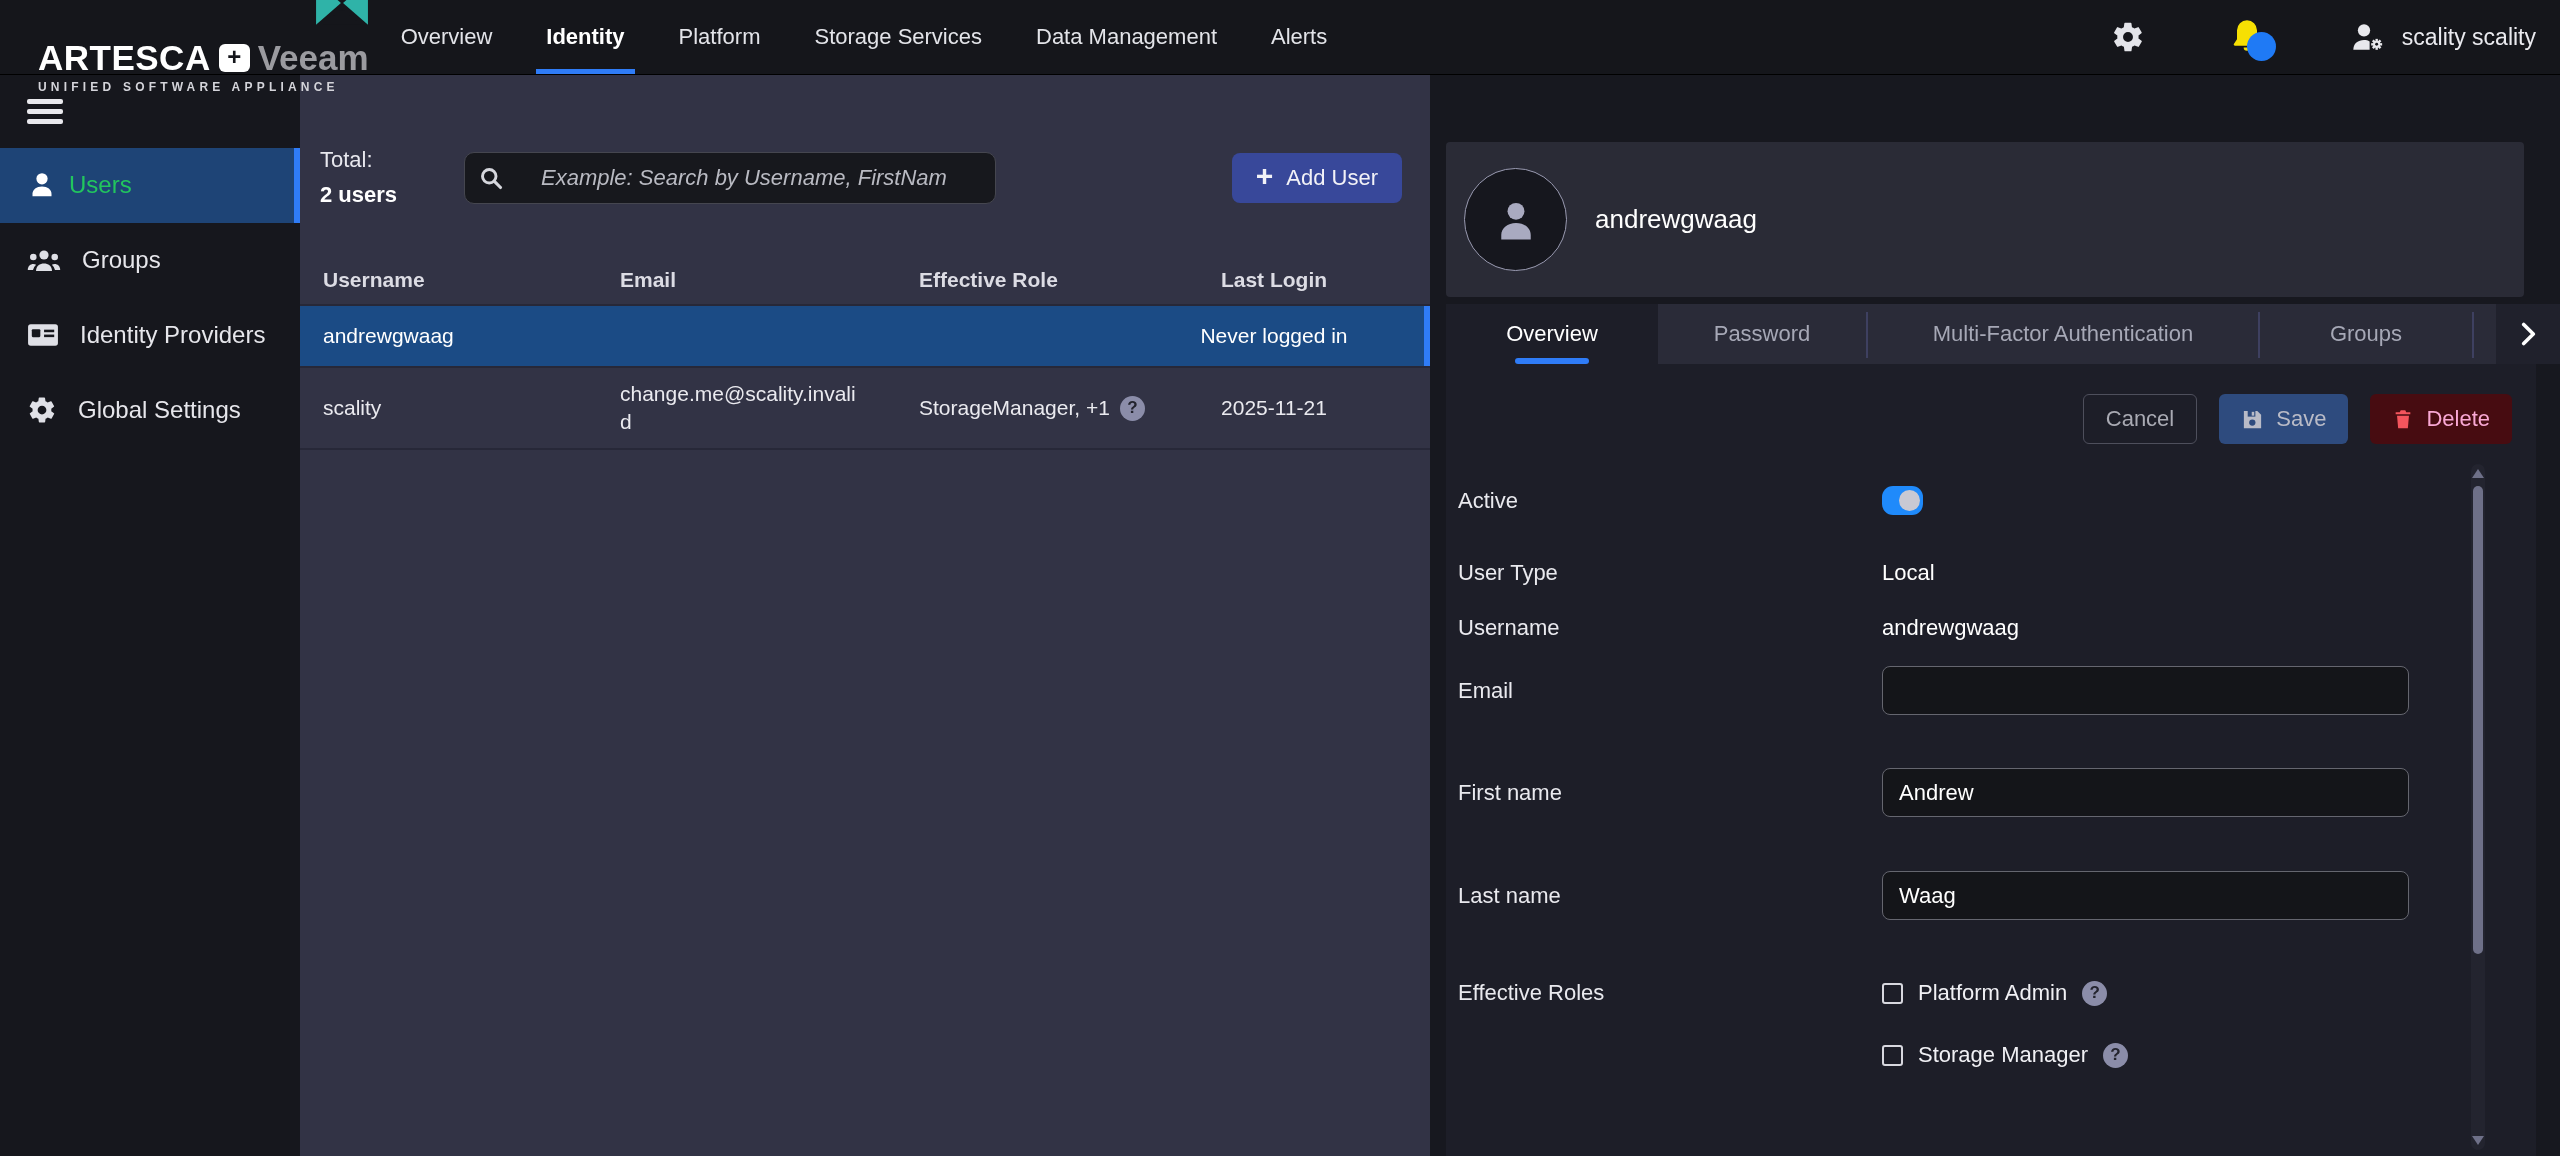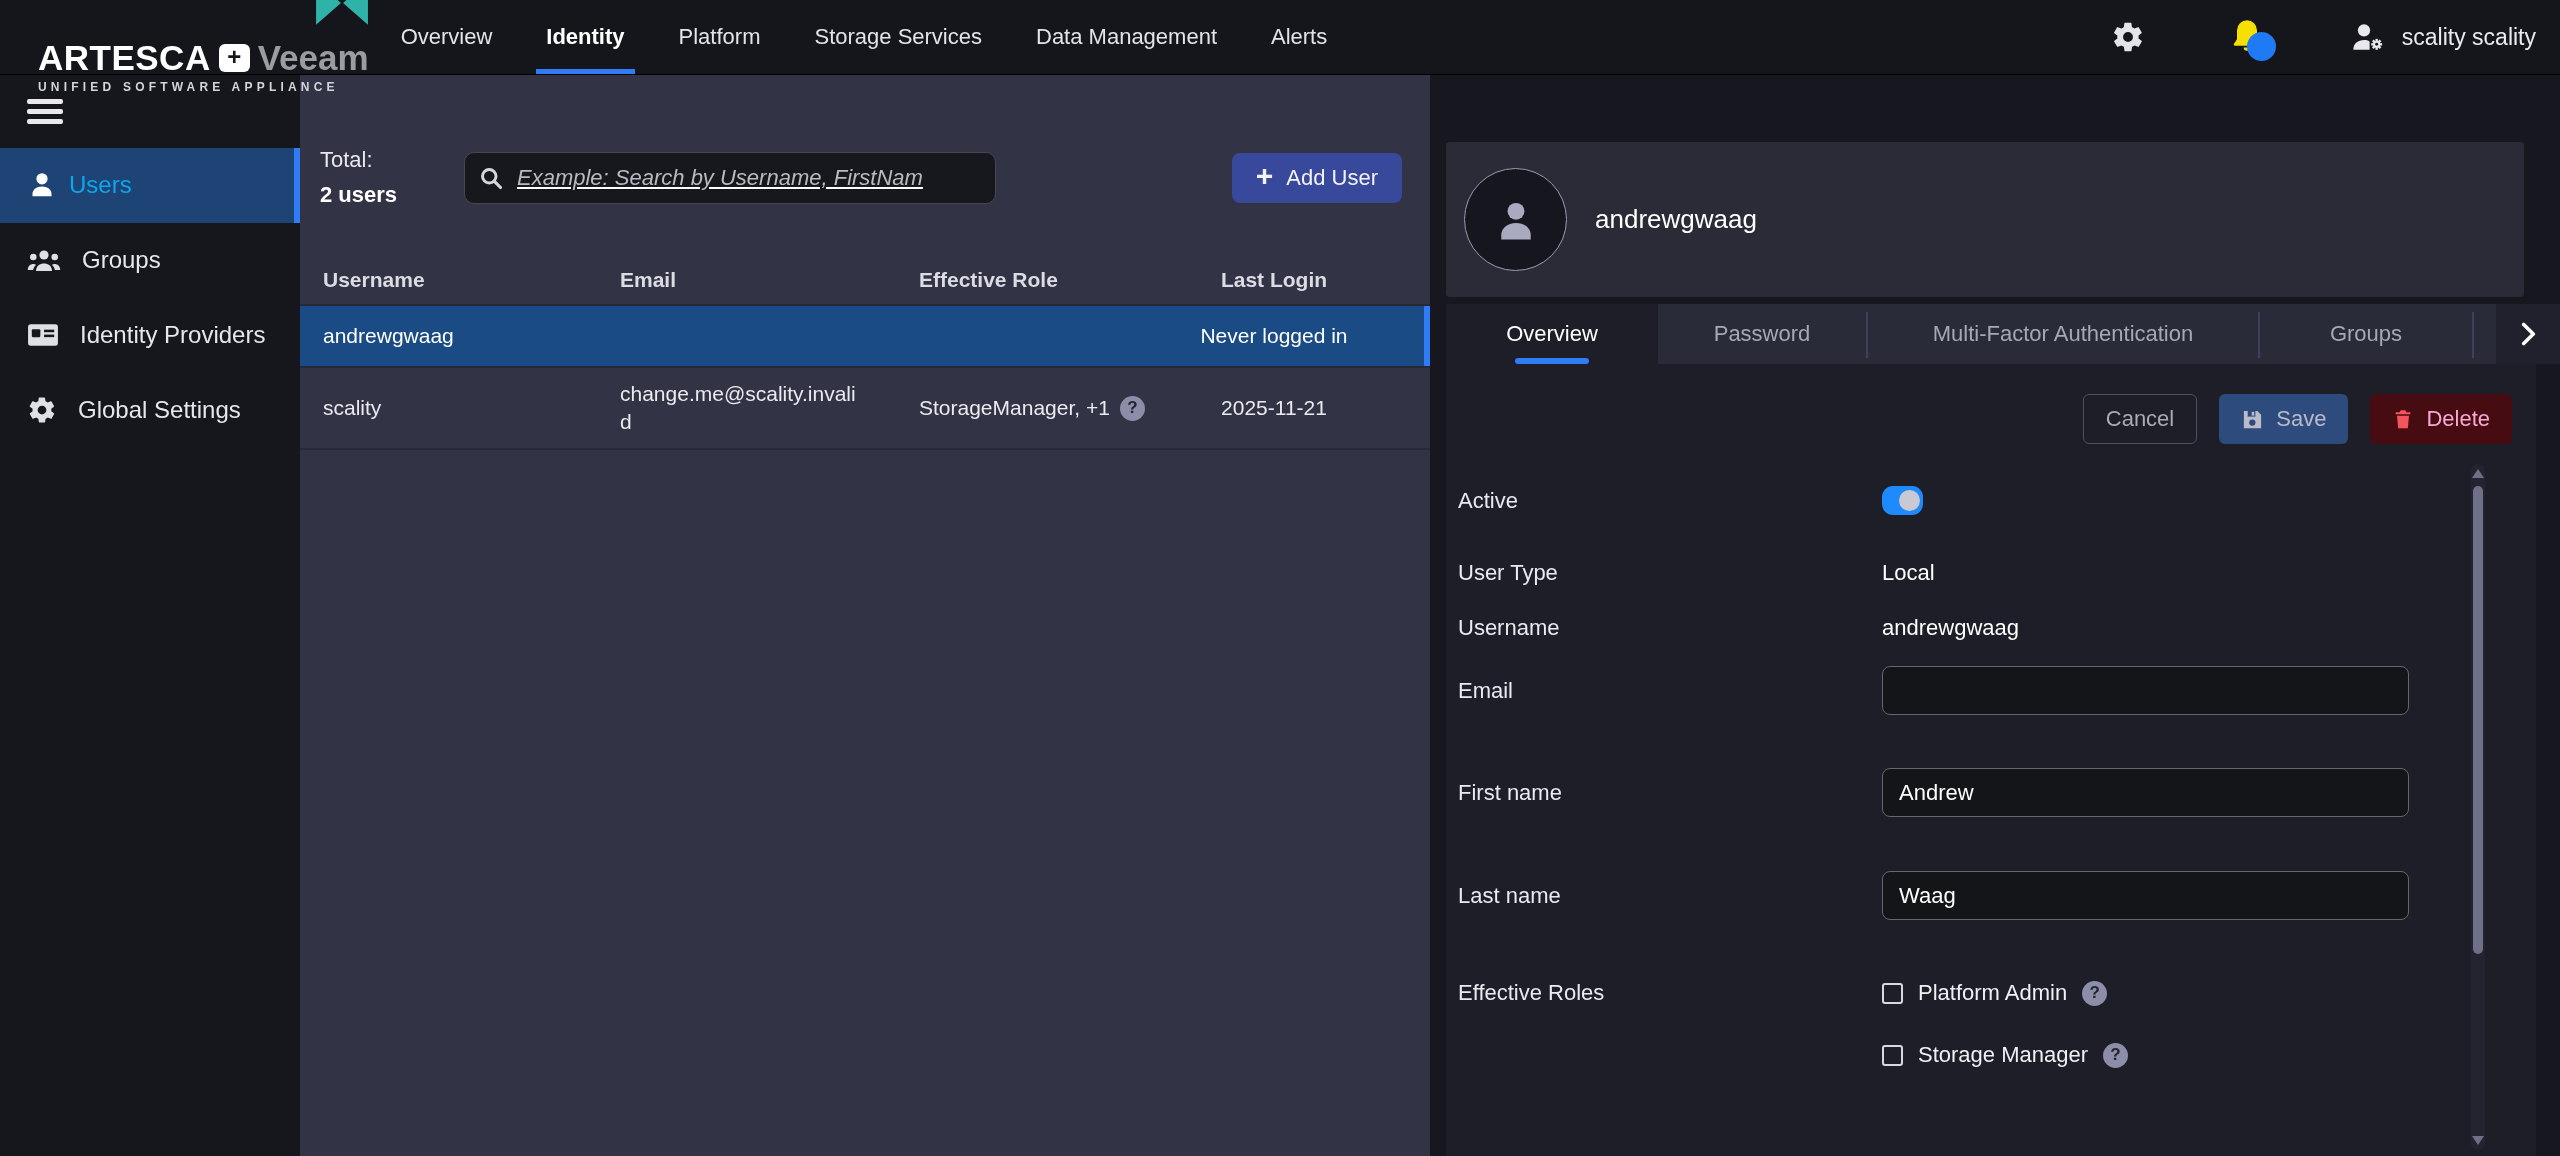--- a/index.html
+++ b/index.html
@@ -32,31 +32,31 @@
   
   .layout { display:flex; height:1081px; }
 
   
   .sidebar { width:300px; background:#16171d; flex-shrink:0; }
   .hamburger { margin:24px 0 0 27px; width:36px; cursor:pointer; }
   .hamburger div { height:4.5px; background:#e8e8ed; border-radius:2px; margin-bottom:5.5px; }
   .side-menu { margin-top:24px; }
   .side-item { height:75px; display:flex; align-items:center; padding-left:27px; gap:21px; font-size:24px; color:#e6e6eb; cursor:pointer; position:relative; }
   .side-item svg { flex-shrink:0; }
-  .side-item.active { background:#1E4476; color:#0ea5e9;gap:12px; }
+  .side-item.active { background:#1E4476; color:#22c55e;gap:12px; }
   .side-item.active::after { content:""; position:absolute; right:0; top:0; bottom:0; width:6px; background:#2F7CF7; }
 
   
   .middle { width:1130px; background:#323345; flex-shrink:0; display:flex; flex-direction:column; }
   .panel-header { display:flex; align-items:center; padding:72px 28px 0 20px; flex-shrink:0; }
   .total-block { width:144px; flex-shrink:0; }
   .total-label { font-size:22px; color:#e8e8ee; }
   .total-value { font-size:22px; font-weight:700; color:#ffffff; margin-top:9px; }
   .search-box { position:relative; width:532px; height:52px; flex-shrink:0; }
-  .search-box input { width:100%; height:100%; background:#17181d; border:1px solid #45464f; border-radius:10px; color:#fff; font-size:22px; padding:0 16px 0 52px; outline:none; font-family:"Liberation Sans", sans-serif;text-decoration:underline; }
+  .search-box input { width:100%; height:100%; background:#17181d; border:1px solid #45464f; border-radius:10px; color:#fff; font-size:22px; padding:0 16px 0 76px; outline:none; font-family:"Liberation Sans", sans-serif; }
   .search-box input::placeholder { color:#b9bac2; font-style:italic; }
   .search-icon-wrap { position:absolute; left:14px; top:13px; }
   .add-user-btn { margin-left:auto; height:50px; padding:0 24px; background:#38489A; border:none; border-radius:8px; color:#f2f2f7; font-size:22px; display:flex; align-items:center; gap:13px; cursor:pointer; font-family:"Liberation Sans", sans-serif; }
   .add-user-btn .plus { font-size:30px; font-weight:700; line-height:1; margin-top:-3px; }
 
   .user-table { margin-top:48px; font-size:21px; }
   .t-head, .t-row { display:grid; grid-template-columns:297px 299px 235px 1fr; padding:0 36px 0 23px; align-items:center; }
   .t-head { height:50px; color:#dcdce4; font-weight:700; border-bottom:2px solid #272838; }
   .t-head .col-last, .t-row .cell-last { text-align:center; }
   .t-row { color:#eaeaef; border-bottom:2px solid #272838; position:relative; cursor:pointer; }

